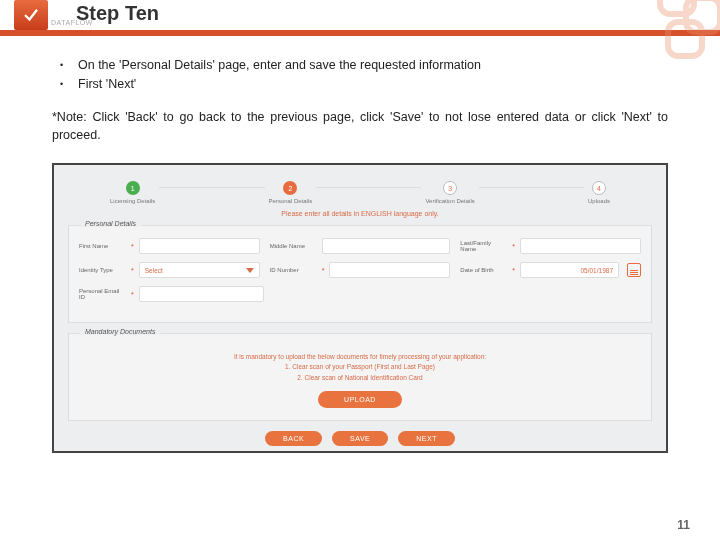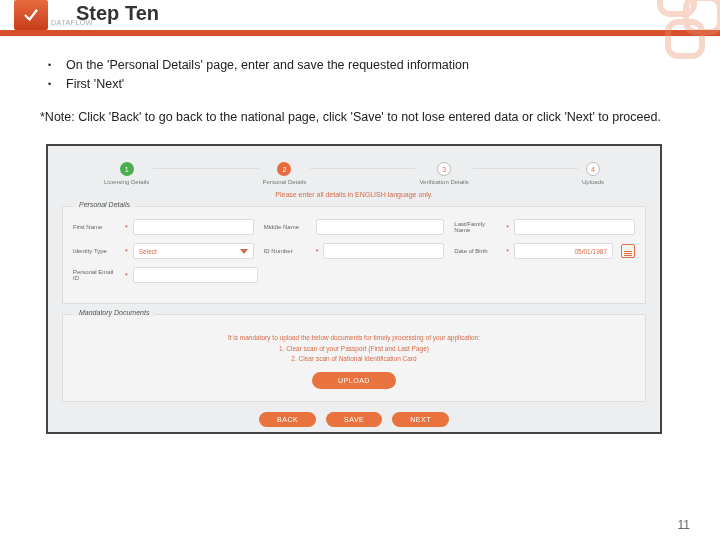--- a/index.html
+++ b/index.html
@@ -26,21 +26,21 @@
   .logo-box svg { width:18px;height:18px; }
   .brand { font-size:7px; letter-spacing:0.5px; color:#aaa; writing-mode:horizontal-tb; margin-left:3px; align-self:flex-end; margin-bottom:4px;}
   .step-title {
     position:absolute; left:76px; top:2px;
     font-size: 20px; font-weight: bold; color:#333;
   }
   .deco {
     position:absolute; right:0; top:-10px;
     width:110px; height:70px; overflow:hidden; opacity:0.6;
   }
-  .content { padding: 20px 52px 0 40px; }
+  .content { padding: 20px 52px 0 52px; }
   ul.bullets { list-style: none; margin-bottom:14px; }
   ul.bullets li { position:relative; padding-left:26px; line-height:1.5; font-size:12.5px; }
   ul.bullets li:before { content:"•"; position:absolute; left:8px; font-size:9px; top:3px; }
   .note { font-size:12.5px; line-height:1.5; text-align:justify; margin-bottom:18px; }
   .screenshot {
     border:2px solid #444; background:#eceeef;
     width: 616px; height: 290px; margin:0 auto;
     padding:10px 14px 8px 14px; font-size:7px; color:#666;
     position:relative;
   }
@@ -67,21 +67,21 @@
   .select .seltext{ color:#d86b47; margin-right:auto; }
   .cal-icon { width:14px;height:14px;border:1px solid #e86b3f;border-radius:2px;margin-left:4px;display:flex;align-items:center;justify-content:center; }
   .cal-icon:before{content:"";width:8px;height:1px;background:#e86b3f;box-shadow:0 2px #e86b3f,0 4px #e86b3f;}
   .mandatory-text { text-align:center; color:#d86b47; font-size:6.5px; line-height:1.6; margin:6px 0 8px; }
   .btn-row { display:flex; justify-content:center; gap:10px; }
   .btn { background:#e8733e; color:#fff; font-size:7px;
     padding:4px 18px; border-radius:10px; letter-spacing:0.5px; }
   .btn.upload { padding:5px 26px; }
   .page-num {
     position:absolute; right:30px; bottom:8px;
-    font-size:12px; color:#666;
+    font-size:12px; color:#666;font-weight:bold;
   }
 </style>
 </head>
 <body>
 
 <div class="header">
   <div class="logo-box">
     <svg viewBox="0 0 24 24">
         <path d="M4 12 L10 18 L20 5" fill="none" stroke="#fff" stroke-width="3"></path>
       </svg>
@@ -97,21 +97,21 @@
         </g>
       </svg>
   </div>
 </div>
 
 <div class="content">
   <ul class="bullets">
     <li>On the 'Personal Details' page, enter and save the requested information</li>
     <li>First 'Next'</li>
   </ul>
-  <p class="note">*Note: Click 'Back' to go back to the national page, click 'Save' to not lose entered data or click 'Next' to proceed.</p>
+  <p class="note">*Note: Click 'Back' to go back to the previous page, click 'Save' to not lose entered data or click 'Next' to proceed.</p>
 
   <div class="screenshot">
     <div class="stepper">
       <div class="step">
         <div class="circle c-done">1</div>
         <div class="step-label">Licensing Details</div>
       </div>
       <div class="sline"></div>
       <div class="step">
         <div class="circle c-active">2</div>

